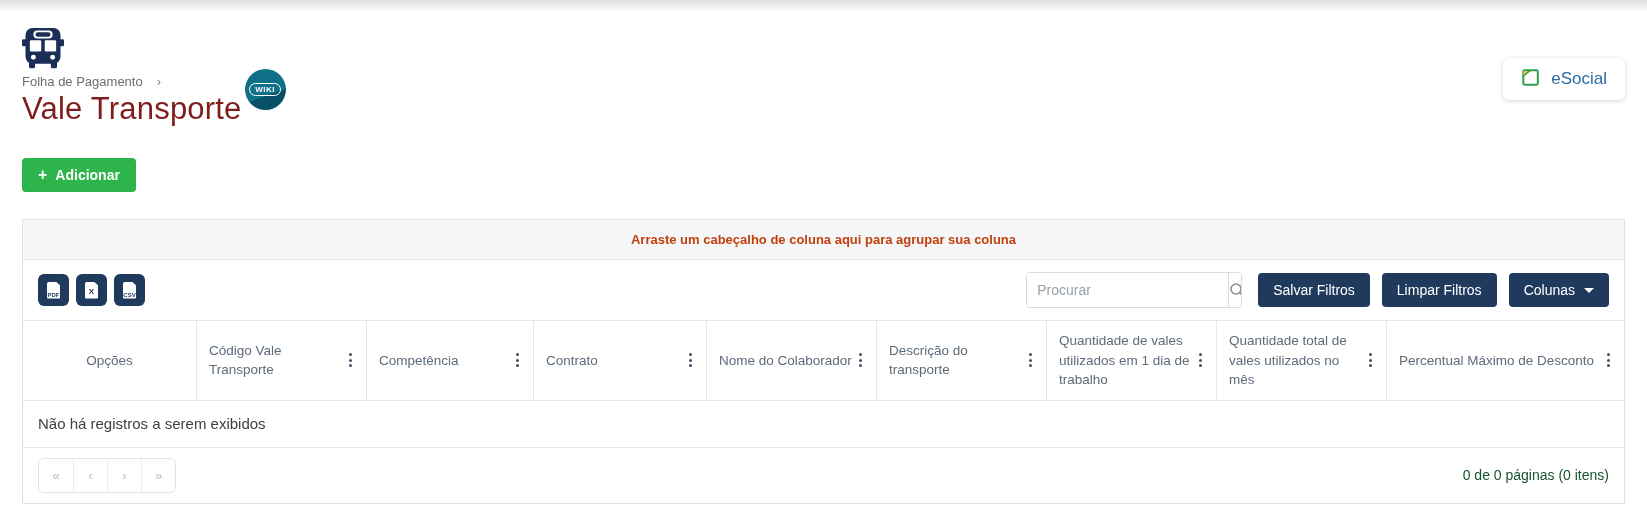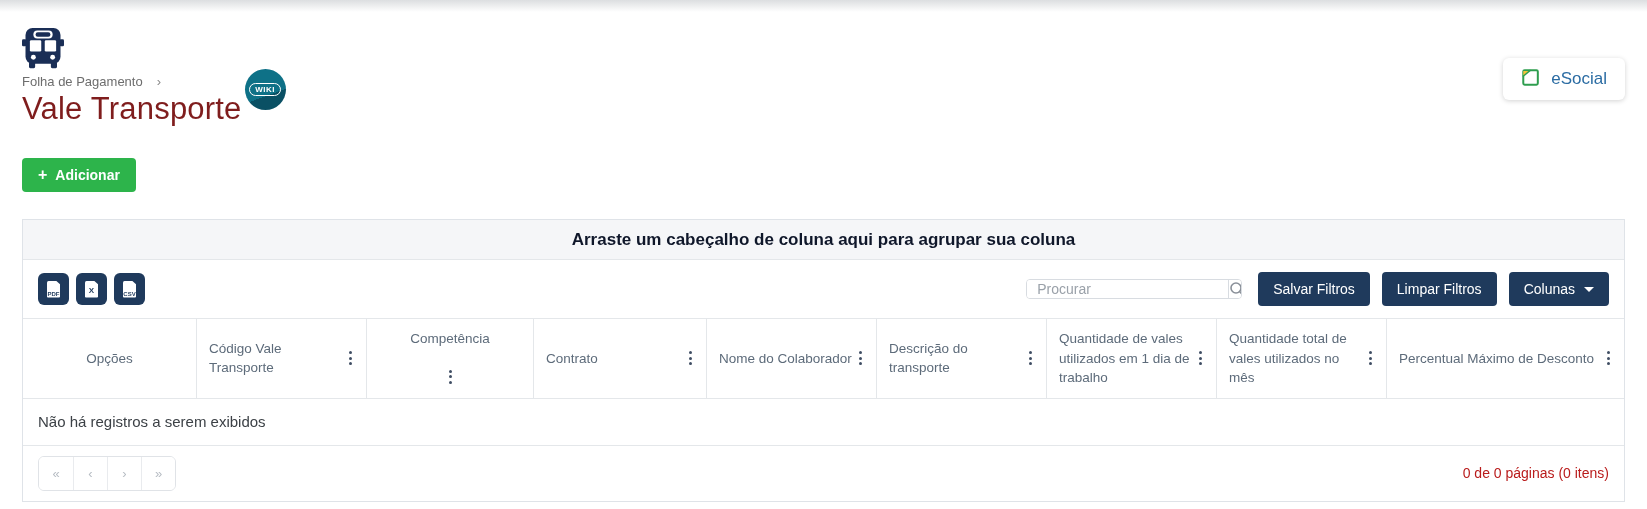--- a/index.html
+++ b/index.html
@@ -23,59 +23,59 @@
 
   
   .add-row { padding:0 22px; margin-top:31px; }
   .btn-add { display:inline-flex; align-items:center; gap:8px; background:#2db44b; color:#fff; border:none;
     border-radius:4px; padding:9px 16px; font-size:14px; font-weight:bold; cursor:pointer; font-family:inherit; }
   .plus-glyph { font-size:16px; font-weight:bold; line-height:1; }
 
   
   .grid-panel { margin:27px 22px 0 22px; border:1px solid #dfe3e8; background:#fff; }
   .group-band { background:#f5f6f8; border-bottom:1px solid #e4e7ea; height:40px; display:flex; align-items:center; justify-content:center; }
-  .group-hint { color:#0f172a; font-size:17px; font-weight:bold; }
+  .group-hint { color:#c2410c; font-size:13px; font-weight:bold; }
 
   .toolbar { display:flex; align-items:center; padding:12px 15px; gap:7px; }
   .export-btn { width:31px; height:32px; background:#1f3a5c; border:none; border-radius:6px; display:flex;
     align-items:center; justify-content:center; cursor:pointer; padding:0; }
   .doc-icon { position:relative; width:13px; height:17px; background:#fff; border-radius:1.5px;
     clip-path:polygon(0 0, 68% 0, 100% 22%, 100% 100%, 0 100%); }
   .doc-label { position:absolute; bottom:1px; left:0; right:0; text-align:center; color:#1f3a5c; font-size:6px; font-weight:bold; line-height:1; }
   .toolbar-spacer { flex:1; }
-  .search-box { width:216px; height:20px; border:1px solid #d8dce1; border-radius:4px; display:flex; align-items:stretch; background:#fff; overflow:hidden; }
+  .search-box { width:216px; height:36px; border:1px solid #d8dce1; border-radius:4px; display:flex; align-items:stretch; background:#fff; overflow:hidden; }
   .search-box input { flex:1; border:none; outline:none; padding:0 10px; font-size:14px; color:#333; font-family:inherit; }
   .search-box input::placeholder { color:#9aa1a9; }
   .search-seg { width:33px; border-left:1px solid #d8dce1; display:flex; align-items:center; justify-content:center; cursor:pointer; background:#fff; }
   .btn-navy { height:34px; background:#1f3a5c; color:#fff; border:none; border-radius:4px; padding:0 15px;
     font-size:14px; cursor:pointer; display:inline-flex; align-items:center; gap:9px; font-family:inherit; }
   .btn-navy + .btn-navy { margin-left:5px; }
   .caret-down { width:0; height:0; border-left:5px solid transparent; border-right:5px solid transparent; border-top:5px solid #fff; }
 
   
   .head-row { display:flex; border-top:1px solid #e4e7ea; }
   .hcell { min-height:62px; padding:10px 12px; display:flex; align-items:center; justify-content:space-between;
     font-size:13.5px; color:#5d6b7a; border-left:1px solid #e4e7ea; cursor:pointer; }
   .hcell:first-child { border-left:none; justify-content:center; }
   .hcell .hlabel { line-height:1.45; }
-  .c0{width:173px;} .c1{width:170px;} .c2{width:167px;flex-direction:column;} .c3{width:173px;} .c4{width:170px;}
+  .c0{width:173px;} .c1{width:170px;} .c2{width:167px;} .c3{width:173px;} .c4{width:170px;}
   .c5{width:170px;} .c6{width:170px;} .c7{width:170px;} .c8{flex:1;}
   .dots { display:flex; flex-direction:column; gap:2.5px; padding:4px 2px; cursor:pointer; flex:none; }
   .dots i { width:3px; height:3px; border-radius:50%; background:#3f4e63; display:block; }
 
   .empty-row { border-top:1px solid #e4e7ea; padding:14px 15px 15px 15px; font-size:15px; color:#3c4146; }
 
   
   .grid-footer { border-top:1px solid #e4e7ea; display:flex; align-items:center; padding:10px 15px; }
   .pager { display:flex; border:1px solid #e0e3e7; border-radius:6px; overflow:hidden; background:#fff; }
   .pager button { width:34px; height:33px; background:#fff; border:none; border-left:1px solid #e9ebee;
     color:#b6bcc3; font-size:13px; cursor:pointer; font-family:inherit; }
   .pager button:first-child { border-left:none; }
   .footer-spacer { flex:1; }
-  .page-summary { color:#b91c1c; font-size:14px; }
+  .page-summary { color:#14532d; font-size:14px; }
 </style>
 </head>
 <body>
 
 <div class="top-fade"></div>
 
 <div class="page-header">
   <div class="bus-wrap">
     <svg width="42" height="44" viewBox="0 0 48 50">
       <rect x="0" y="15" width="5" height="8" rx="1.5" fill="#1a2e56"></rect>

